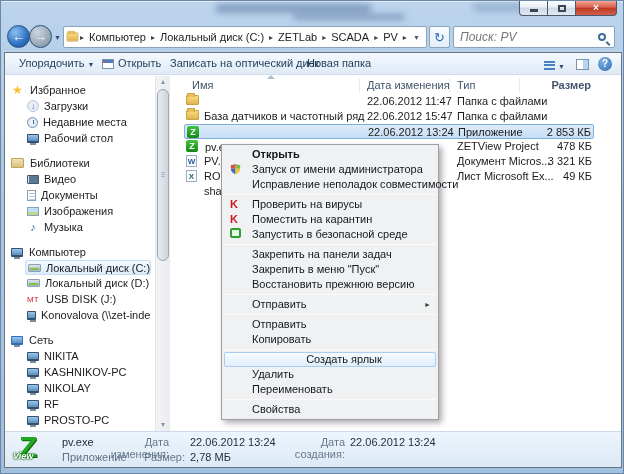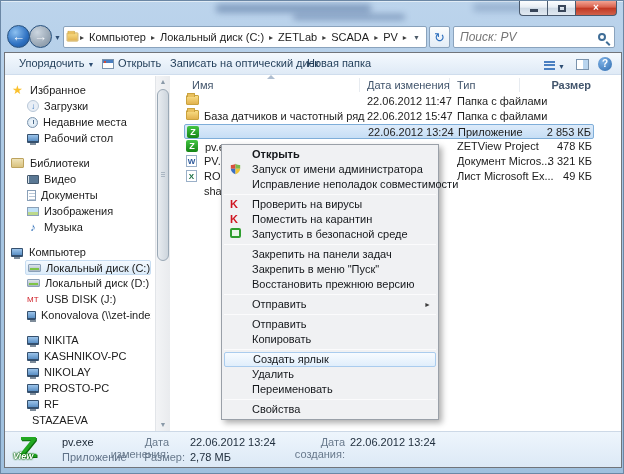--- a/index.html
+++ b/index.html
@@ -106,21 +106,21 @@
   .d-name{position:absolute;left:57px;top:4px;color:#1b2735;}
   .d-type{position:absolute;left:57px;top:19px;color:#5f7187;}
   .d-lab{position:absolute;color:#68798c;text-align:right;}
   .d-val{position:absolute;color:#22303f;}
   
   .menu{position:absolute;left:220px;top:143px;width:218px;background:#f0f1f3;border:1px solid #9aa0a8;box-shadow:3px 3px 6px rgba(0,0,0,.32);z-index:40;padding:2px 0;}
   .mi{position:relative;height:15px;line-height:15px;padding-left:30px;color:#15181c;white-space:nowrap;}
   .mi.b{font-weight:bold;}
   .mi .mic{position:absolute;left:8px;top:1px;}
   .mi .sub{position:absolute;right:7px;top:0;font-size:7px;color:#3c3c3c;}
-  .mi.hl{margin:0 2px;padding-left:28px;border:1px solid #aaccee;border-radius:2px;background:linear-gradient(#f7fbff,#e0eefb);height:15px;line-height:13px;}
+  .mi.hl{margin:0 2px;padding-left:28px;border:1px solid #aaccee;border-radius:2px;background:linear-gradient(#f7fbff,#e0eefb);height:15px;line-height:13px;text-align:center;}
   .msep{height:1px;background:#dcdde0;border-bottom:1px solid #fbfbfc;margin:2px 2px;}
   .shield{width:11px;height:12px;display:inline-block;}
 </style>
 </head>
 <body>
 
 <div class="win">
   <div class="blob" style="left:215px;top:3px;width:155px;height:9px;"></div>
   <div class="blob" style="left:292px;top:13px;width:112px;height:6px;"></div>
   <div class="blob" style="left:472px;top:2px;width:92px;height:9px;opacity:.6;"></div>
@@ -239,39 +239,43 @@
           <div class="sb-item">
               <span class="ic ic-usb">MT</span>
               <span class="lbl">USB DISK (J:)</span>
             </div>
           <div class="sb-item">
               <span class="ic ic-monitor"></span>
               <span class="lbl">Konovalova (\\zet-index\all_us</span>
             </div>
         </div>
         <div class="sb-group">
+          <div class="sb-head">
+              <span class="ic ic-monitor" style="background:#2f6fb8;"></span>
+              <span class="lbl">Сеть</span>
+            </div>
           <div class="sb-item">
               <span class="ic ic-monitor"></span>
               <span class="lbl">NIKITA</span>
             </div>
           <div class="sb-item">
               <span class="ic ic-monitor"></span>
               <span class="lbl">KASHNIKOV-PC</span>
             </div>
           <div class="sb-item">
               <span class="ic ic-monitor"></span>
               <span class="lbl">NIKOLAY</span>
             </div>
           <div class="sb-item">
               <span class="ic ic-monitor"></span>
+              <span class="lbl">RF</span>
+            </div>
+          <div class="sb-item">
+              <span class="ic ic-monitor"></span>
               <span class="lbl">PROSTO-PC</span>
-            </div>
-          <div class="sb-item">
-              <span class="ic ic-monitor"></span>
-              <span class="lbl">RF</span>
             </div>
           <div class="sb-item">
               <span class="lbl">STAZAEVA</span>
             </div>
         </div>
       </div>
 
       <div class="sb-scroll">
         <div class="sb-arrow up">▲</div>
         <div class="sb-thumb">

